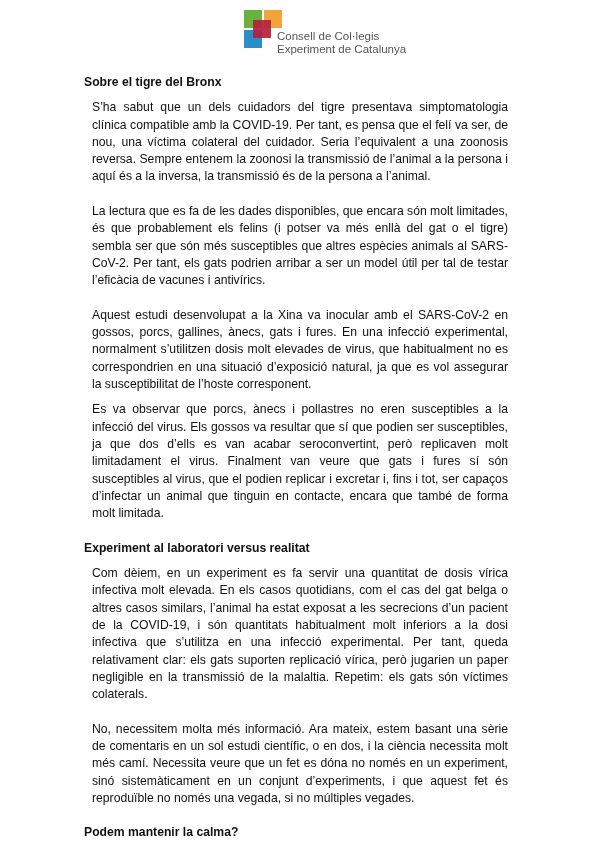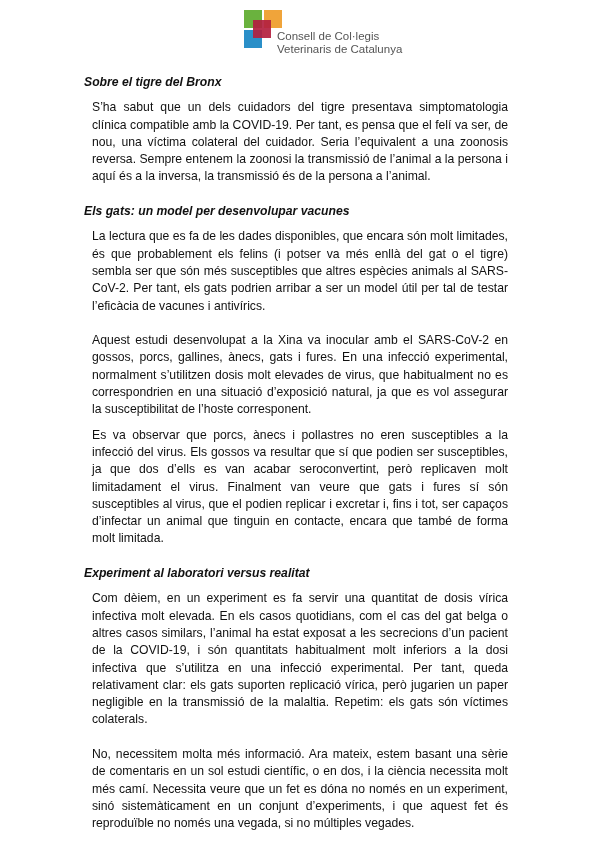--- a/index.html
+++ b/index.html
@@ -7,44 +7,43 @@
          font-family:"Liberation Sans", sans-serif; color:#111; }
   .logo { position:absolute; left:244px; top:10px; width:180px; height:48px; }
   .logo .sq { position:absolute; width:18px; height:18px; }
   .sq-green { left:0; top:0; background:#6ab23e; }
   .sq-orange { left:20px; top:0; background:#f0a43a; }
   .sq-blue { left:0; top:20px; background:#2a8fc8; }
   .sq-red { left:9px; top:10px; width:18px; height:18px; background:#b3203f; opacity:.92; }
   .logo-text { position:absolute; left:33px; top:20px; font-size:11.5px; line-height:13px; color:#555; white-space:nowrap; }
   .content { position:absolute; left:84px; top:74px; width:432px; font-size:12.2px; line-height:17.3px; }
   .section { margin:0 0 17.3px 0; }
-  .section h2 { font-size:12.2px; font-weight:bold; margin:0; line-height:17.3px;font-style:italic; }
+  .section h2 { font-size:12.2px; font-weight:bold; margin:0; line-height:17.3px; }
   .section p { margin:8px; text-align:justify; }
 </style>
 </head>
 <body>
 
 <div class="logo">
   <div class="sq sq-green"></div>
   <div class="sq sq-orange"></div>
   <div class="sq sq-blue"></div>
   <div class="sq sq-red"></div>
   <div class="logo-text">
     <div>Consell de Col·legis</div>
-    <div>Veterinaris de Catalunya</div>
+    <div>Experiment de Catalunya</div>
   </div>
 </div>
 
 <div class="content">
   <div class="section">
     <h2>Sobre el tigre del Bronx</h2>
     <p>S’ha sabut que un dels cuidadors del tigre presentava simptomatologia clínica compatible amb la COVID-19. Per tant, es pensa que el felí va ser, de nou, una víctima colateral del cuidador. Seria l’equivalent a una zoonosis reversa. Sempre entenem la zoonosi la transmissió de l’animal a la persona i aquí és a la inversa, la transmissió és de la persona a l’animal.</p>
   </div>
   <div class="section">
-    <h2>Els gats: un model per desenvolupar vacunes</h2>
     <p>La lectura que es fa de les dades disponibles, que encara són molt limitades, és que probablement els felins (i potser va més enllà del gat o el tigre) sembla ser que són més susceptibles que altres espècies animals al SARS-CoV-2. Per tant, els gats podrien arribar a ser un model útil per tal de testar l’eficàcia de vacunes i antivírics.</p>
   </div>
   <div class="section">
     <p>Aquest estudi desenvolupat a la Xina va inocular amb el SARS-CoV-2 en gossos, porcs, gallines, ànecs, gats i fures. En una infecció experimental, normalment s’utilitzen dosis molt elevades de virus, que habitualment no es correspondrien en una situació d’exposició natural, ja que es vol assegurar la susceptibilitat de l’hoste corresponent.</p>
     <p>Es va observar que porcs, ànecs i pollastres no eren susceptibles a la infecció del virus. Els gossos va resultar que sí que podien ser susceptibles, ja que dos d’ells es van acabar seroconvertint, però replicaven molt limitadament el virus. Finalment van veure que gats i fures sí són susceptibles al virus, que el podien replicar i excretar i, fins i tot, ser capaços d’infectar un animal que tinguin en contacte, encara que també de forma molt limitada.</p>
   </div>
   <div class="section">
     <h2>Experiment al laboratori versus realitat</h2>
     <p>Com dèiem, en un experiment es fa servir una quantitat de dosis vírica infectiva molt elevada. En els casos quotidians, com el cas del gat belga o altres casos similars, l’animal ha estat exposat a les secrecions d’un pacient de la COVID-19, i són quantitats habitualment molt inferiors a la dosi infectiva que s’utilitza en una infecció experimental. Per tant, queda relativament clar: els gats suporten replicació vírica, però jugarien un paper negligible en la transmissió de la malaltia. Repetim: els gats són víctimes colaterals.</p>
   </div>

